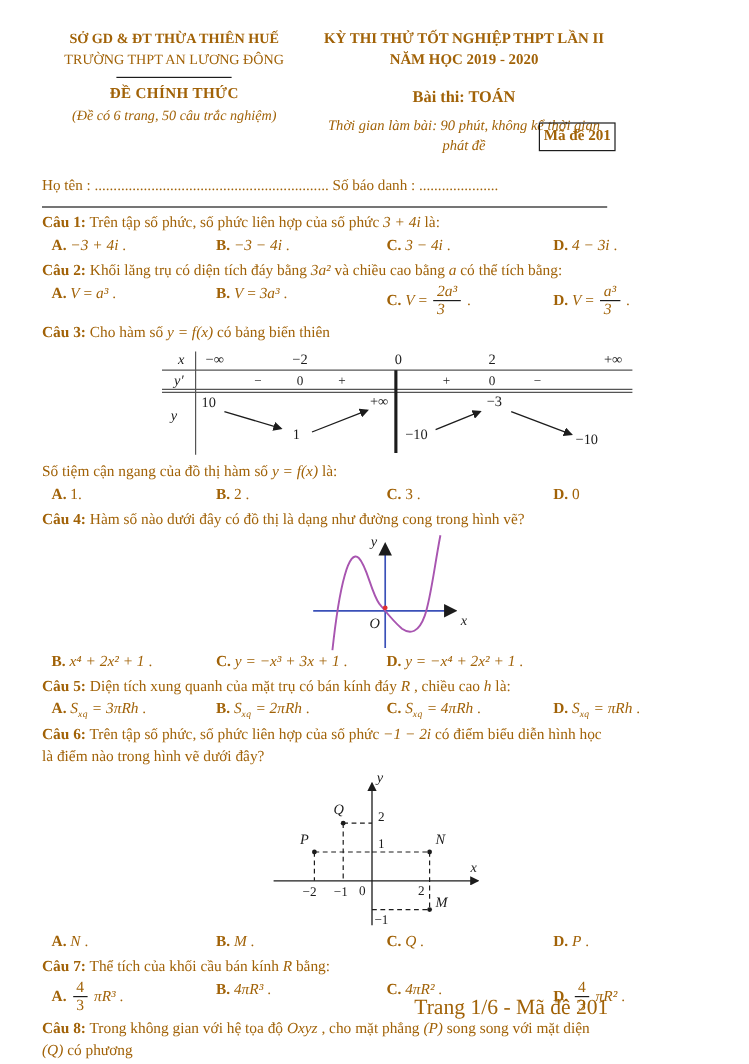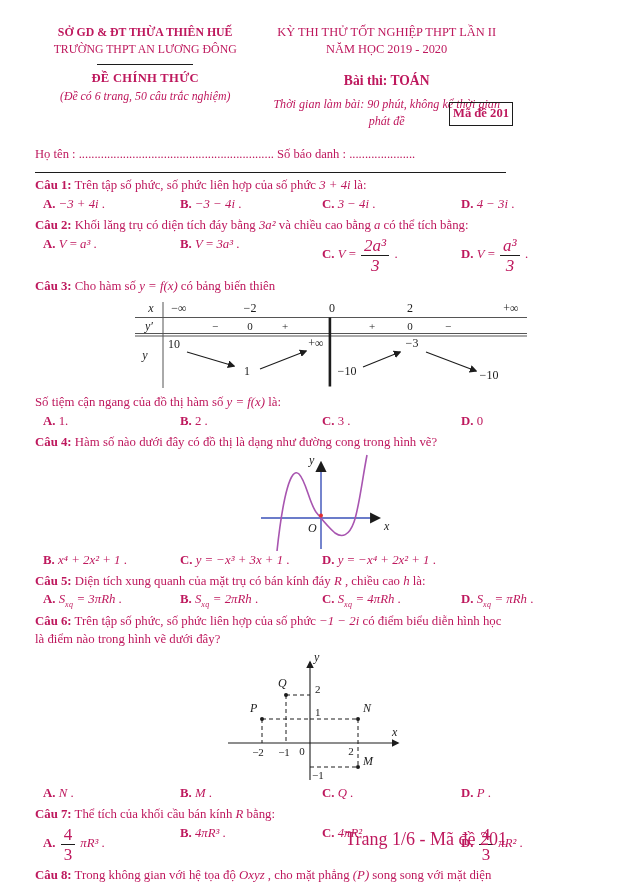--- a/index.html
+++ b/index.html
@@ -1,43 +1,43 @@
 <!DOCTYPE html>
 <html><head>
 <meta charset="utf-8">
 <style>
   html,body{margin:0;padding:0;background:#fff;}
   .page{position:relative;width:540px;height:887px;box-sizing:border-box;
         padding:24px 34px 0 35px;overflow:hidden;background:#fff;
-        font-family:"Liberation Serif",serif;color:#be185d;font-size:12.8px;line-height:1.4;}
+        font-family:"Liberation Serif",serif;color:#a16207;font-size:12.8px;line-height:1.4;}
   .b{font-weight:bold}
   .i{font-style:italic}
   .subs{font-size:0.62em;font-style:italic;vertical-align:-0.45em;letter-spacing:.4px}
   
   .header{display:flex;}
   .h-left{width:48%;text-align:center;}
   .h-right{width:52%;text-align:center;padding-left:12px;}
   .h1{font-weight:bold;font-size:11.8px;}
   .h2{font-size:11.8px;}
   .shortline{width:96px;border-top:1.2px solid #1c1c1c;margin:7px auto 5px auto;}
   .official{font-weight:bold;font-size:12.6px;letter-spacing:.3px;}
   .note{font-style:italic;font-size:11.8px;}
-  .t1{font-weight:normal;font-size:12.4px;}
+  .t1{font-weight:bold;font-size:12.4px;}
   .subject{font-weight:bold;font-size:13.6px;margin-top:12px;}
   .duration{font-style:italic;font-size:12.1px;margin-top:6px;}
   .code-box{position:absolute;top:102px;right:27px;border:1.3px solid #1c1c1c;
             padding:2px 3px;font-weight:bold;font-size:12.6px;}
   .name-row{margin-top:16px;font-size:12.6px;}
   .rule{border:none;border-top:1.6px solid #1c1c1c;margin:9px 0 4px 0;}
   
   .stem{margin:3px 0 1px 0;}
   .opts{display:grid;grid-template-columns:137px 142px 139px 1fr;margin:1px 0 2px 8px;}
   .opt{white-space:nowrap;}
-  .frac{display:inline-flex;flex-direction:column;vertical-align:middle;text-align:center;
-        line-height:1.12;font-size:17px;padding:0 2px;}
+  .frac{display:inline-flex;flex-direction:column;vertical-align:middle;
+        line-height:1.12;font-size:13px;padding:0 2px;}
   .frac .num{border-bottom:1.1px solid #1c1c1c;padding:0 3px;}
   .frac .den{padding:0 3px;}
   
   .fig-bbt{display:block;margin:1px 0 0 60px;}
   .fig-curve{display:block;margin:1px 0 0 216px;}
   .fig-points{display:block;margin:2px 0 1px 175px;}
   .st{font-family:"Liberation Serif",serif;font-size:12px;fill:#1c1c1c;}
   .sti{font-style:italic;}
   .sts{font-size:11px;}
   .footer{position:absolute;bottom:35px;right:33px;font-weight:normal;font-size:18px;}

